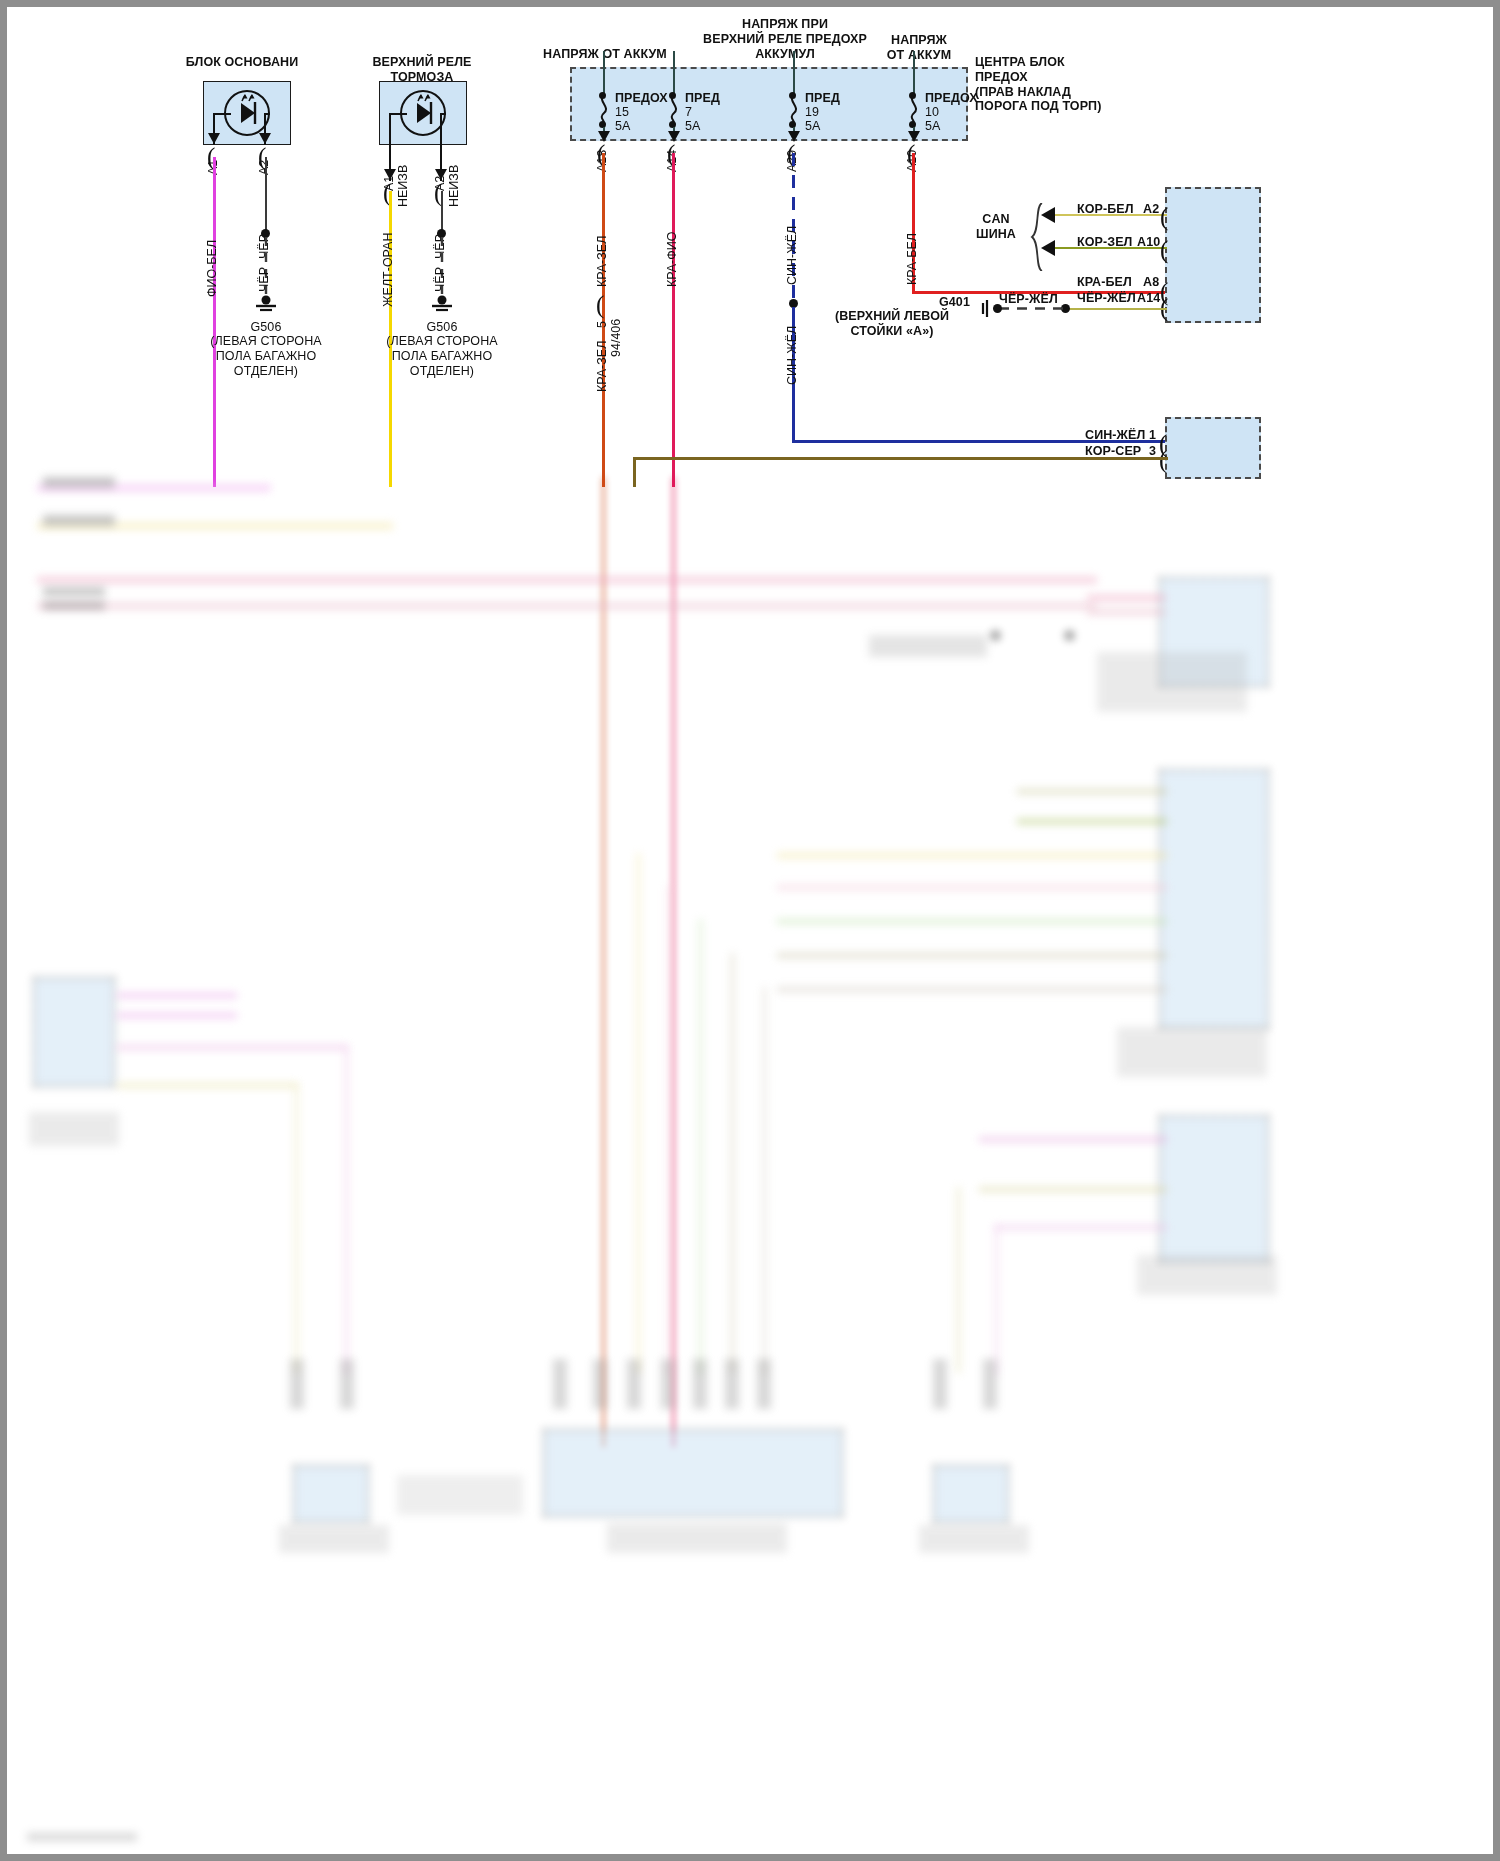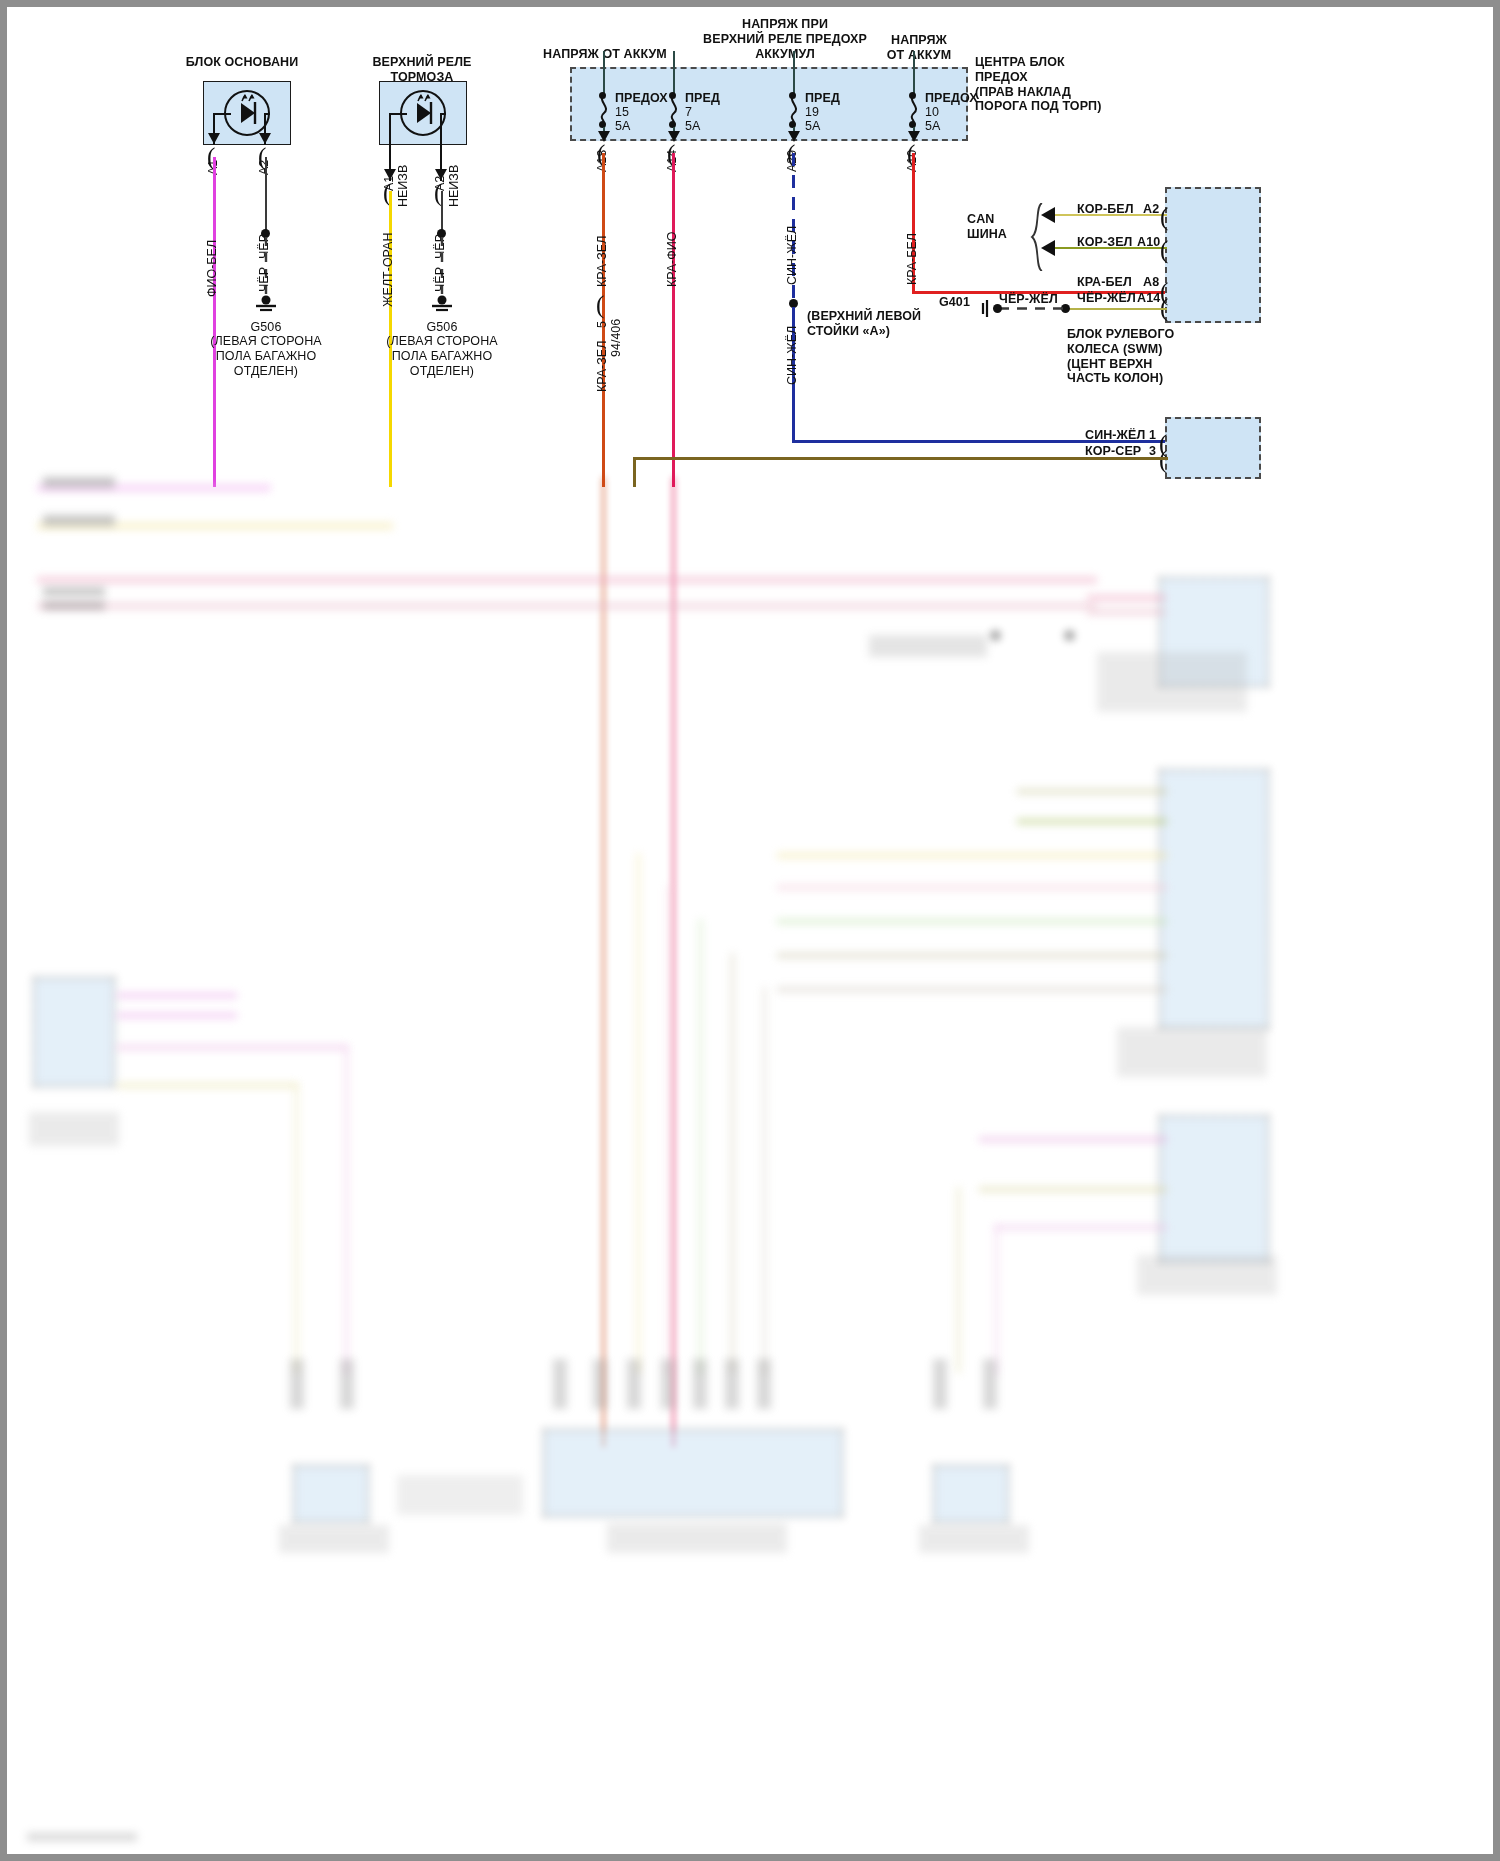--- a/index.html
+++ b/index.html
@@ -28,21 +28,21 @@
   .lbl{
     position:absolute;
     font-size:12.5px;
     color:#111;
     white-space:pre;
     line-height:1.18;
     letter-spacing:.1px;
   }
   .lbl.b{font-weight:700;}
   .center{text-align:center;}
-  .right{text-align:left;}
+  .right{text-align:center;}
 
   
   .vlbl{
     position:absolute;
     font-size:12.5px;
     color:#111;
     white-space:nowrap;
     transform-origin:0 0;
     transform:rotate(-90deg);
   }
@@ -271,24 +271,20 @@
   <div class="lbl b" style="left:918px;top:84px;">ПРЕДОХ</div>
   <div class="lbl" style="left:918px;top:98px;">10</div>
   <div class="lbl" style="left:918px;top:112px;">5A</div>
   <div class="vlbl" style="left:898px;top:165px;">A10</div>
   <div class="wire vw3" style="left:905px;top:146px;height:140px;background:#e02020;"></div>
   <div class="vlbl" style="left:898px;top:278px;">КРА-БЕЛ</div>
 
   <div class="wire hw3" style="left:905px;top:284px;width:256px;background:#e02020;"></div>
 
   <div class="modbox" style="left:1158px;top:180px;width:96px;height:136px;"></div>
-  <div class="lbl b right" style="left:1060px;top:320px;width:194px;">БЛОК РУЛЕВОГО
-КОЛЕСА (SWM)
-(ЦЕНТ ВЕРХН
-ЧАСТЬ КОЛОН)</div>
 
   <div class="lbl b right" style="left:960px;top:205px;width:58px;">CAN
 ШИНА</div>
   <svg style="position:absolute;left:1022px;top:196px;width:16px;height:68px;">
     <path d="M13 0 C6 3, 11 28, 3 34 C11 40, 6 65, 13 68" stroke="#333" stroke-width="1.8" fill="none"></path>
   </svg>
 
   <div class="wire hw" style="left:1048px;top:207px;width:112px;background:#cfc45a;"></div>
   <div class="arrowleft" style="left:1034px;top:200px;"></div>
   <div class="lbl b" style="left:1070px;top:195px;">КОР-БЕЛ</div>

